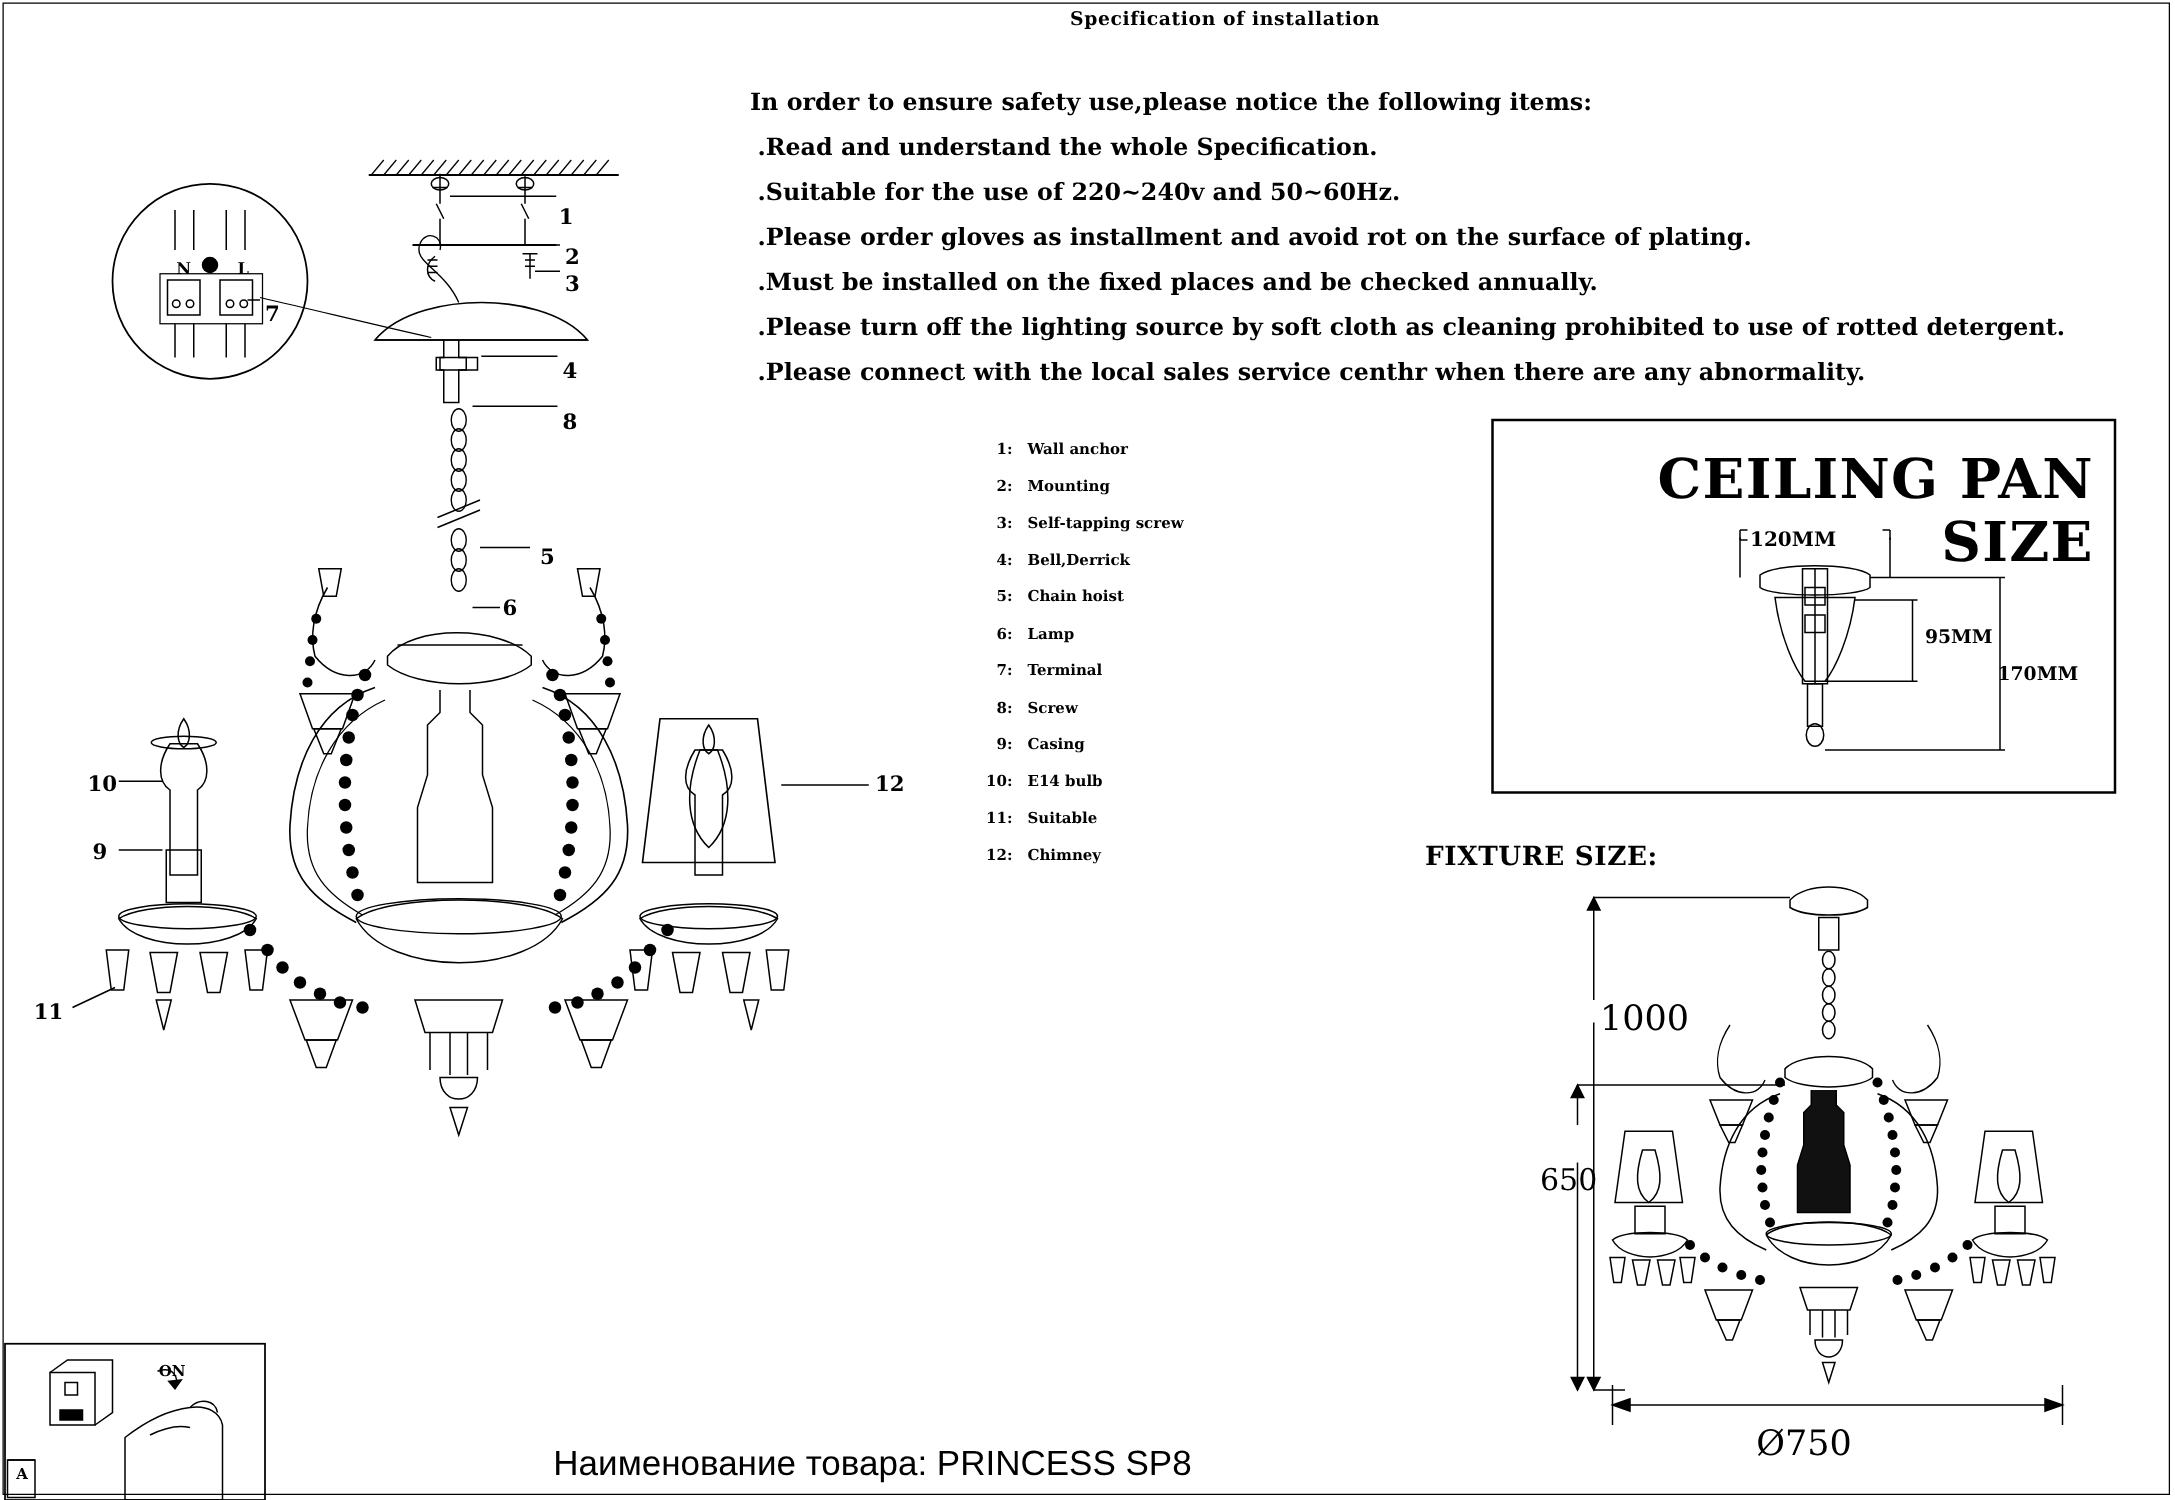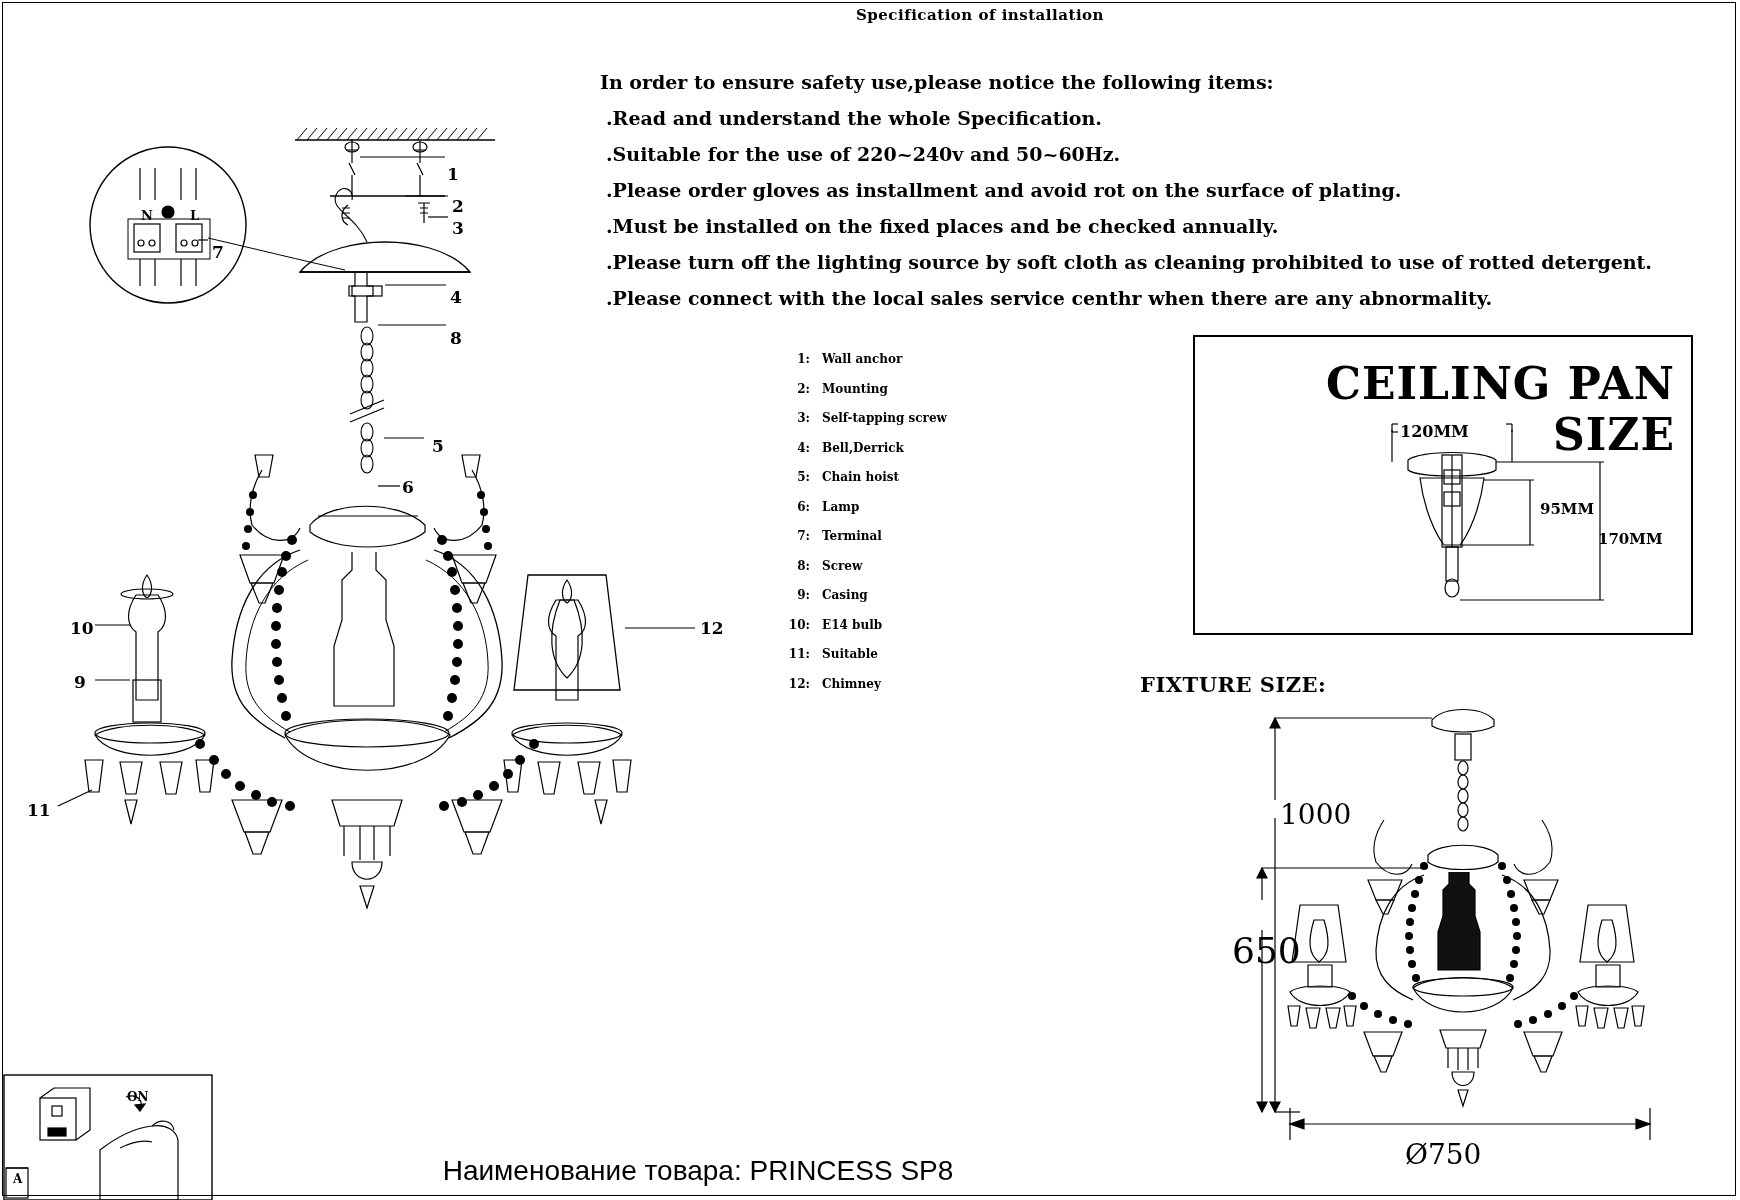--- a/index.html
+++ b/index.html
@@ -93,21 +93,21 @@
     letter-spacing: 0.5px;
   }
   .dim-1000 {
     position: absolute;
     left: 1280px; top: 798px;
     font-size: 28px;
   }
   .dim-650 {
     position: absolute;
     left: 1232px; top: 930px;
-    font-size: 36px;
+    font-size: 24px;
   }
   .dim-750 {
     position: absolute;
     left: 1405px; top: 1138px;
     font-size: 28px;
   }
   
   .cal {
     position: absolute;
     font-size: 17px;

